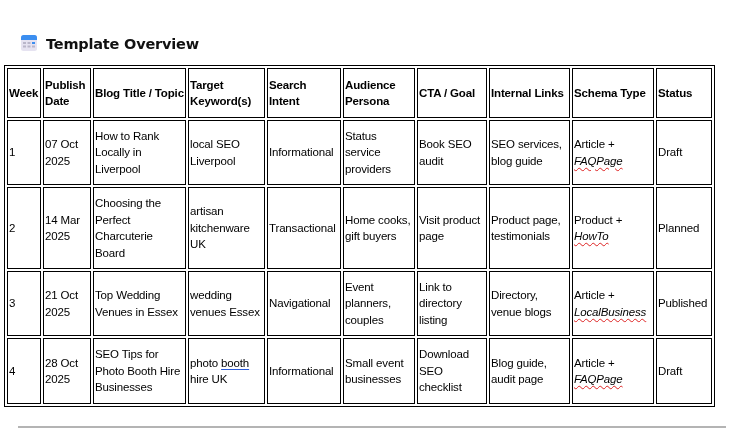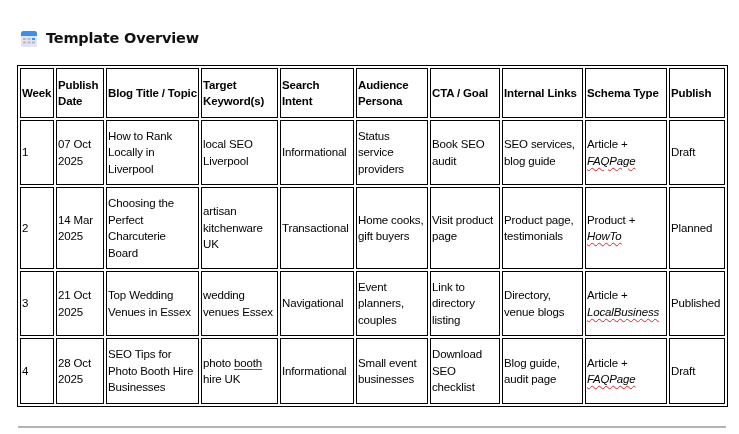--- a/index.html
+++ b/index.html
@@ -14,39 +14,39 @@
       overflow: hidden;
       font-family: "DejaVu Sans", sans-serif;
       color: #000;
     }
     .heading {
       position: absolute;
       left: 20px;
       top: 30px;
       height: 22px;
       display: flex;
-      align-items: flex-start;
+      align-items: flex-end;
     }
     .heading .icon {
       width: 18px;
       height: 18px;
       margin-right: 8px;
       position: relative;
     }
     .heading .icon svg { display: block; }
     .heading .title {
       font-family: "DejaVu Sans", sans-serif;
       font-weight: bold;
       font-size: 14.5px;
       letter-spacing: -0.2px;
       color: #111;
     }
     table.overview {
       position: absolute;
-      left: 17px;
+      left: 4px;
       top: 65px;
       width: 711px;
       border: 1px solid #000;
       border-collapse: separate;
       border-spacing: 2px;
       table-layout: fixed;
       font-family: "Liberation Sans", sans-serif;
       font-size: 11.5px;
       line-height: 16.5px;
     }
@@ -125,21 +125,21 @@
     <tr>
       <th>Week</th>
       <th>Publish Date</th>
       <th>Blog Title / Topic</th>
       <th>Target Keyword(s)</th>
       <th>Search Intent</th>
       <th>Audience Persona</th>
       <th>CTA / Goal</th>
       <th>Internal Links</th>
       <th>Schema Type</th>
-      <th>Publish</th>
+      <th>Status</th>
     </tr>
   </thead>
   <tbody>
     <tr class="r1">
       <td>1</td>
       <td>07 Oct 2025</td>
       <td>How to Rank Locally in Liverpool</td>
       <td>local SEO Liverpool</td>
       <td>Informational</td>
       <td>Status service providers</td>

